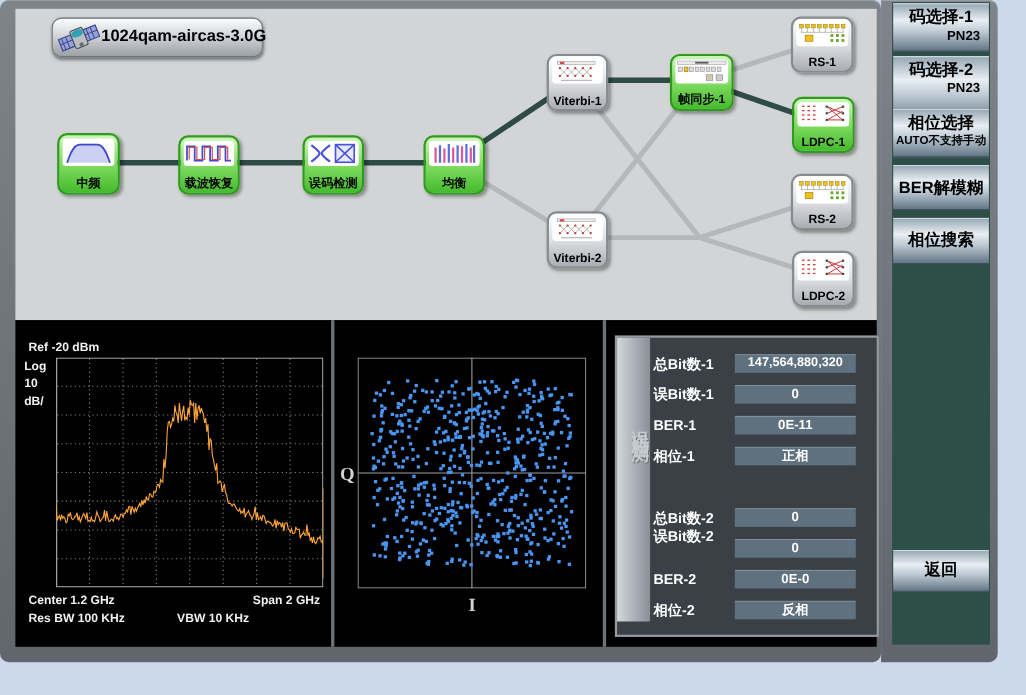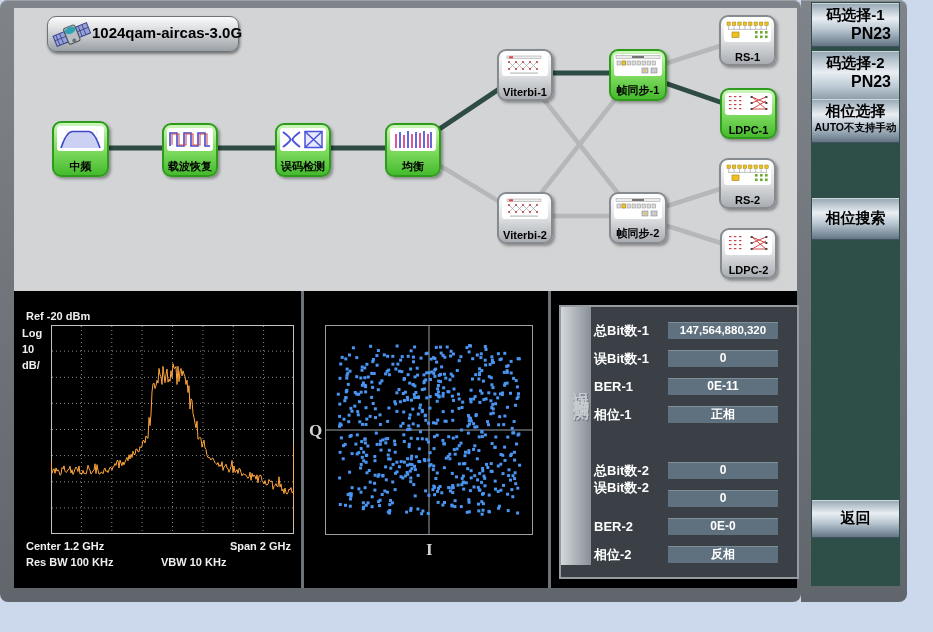--- a/index.html
+++ b/index.html
@@ -63,21 +63,21 @@
   .ber-box{position:absolute;left:117px;width:110px;height:17px;background:#5f707e;
     box-shadow:inset 0 1px 0 #7e8e9b;color:#fff;font-size:12px;font-weight:bold;
     text-align:center;line-height:17px;white-space:nowrap;}
   .ber-box.wide{font-size:11.5px;letter-spacing:0;}
 
   
   .sbtn{position:absolute;left:812px;width:87px;
     background:linear-gradient(#93a5b2 0%,#e9eef3 35%,#bac7d2 60%,#5e7181 100%);
     box-shadow:inset 0 1px 0 #cdd7de, inset 0 -1px 0 #41525e;color:#000;}
   .sbtn-title{text-align:center;font-size:15px;font-weight:bold;padding-top:3px;}
-  .sbtn-val{text-align:right;padding-right:8px;font-size:16px;font-weight:bold;}
+  .sbtn-val{text-align:right;padding-right:8px;font-size:12px;font-weight:bold;}
   .sbtn-val.sm{text-align:center;padding-right:0;font-size:10.5px;}
   .sbtn-center{text-align:center;font-size:15px;font-weight:bold;padding-top:11px;}
 </style>
 </head>
 <body>
 
 <div class="stage">
 
   <div class="main-frame"></div>
   <div class="diagram"></div>
@@ -299,43 +299,20 @@
             <circle cx="21" cy="15" r="1"></circle>
             <circle cx="28" cy="15" r="1"></circle>
             <circle cx="35" cy="15" r="1"></circle>
         </g>
         <rect x="8" y="18.5" width="28" height="1.2" fill="#bbb"></rect>
       </svg>
     </div>
     <div class="nlabel">Viterbi-2</div>
   </div>
 
-  <div class="node s" style="left:609px;top:192px;width:54px;height:48px">
-    <div class="nicon" style="height:22px">
-      <svg width="48" height="22" viewBox="0 0 48 22">
-        <rect x="2" y="1.5" width="44" height="3" fill="#ececec" stroke="#999" stroke-width="0.5"></rect>
-        <rect x="18" y="2.2" width="12" height="1.6" fill="#555"></rect>
-        <g fill="#ddd" stroke="#888" stroke-width="0.5">
-          <rect x="3" y="7" width="3.4" height="4"></rect>
-            <rect x="8" y="7" width="3.4" height="4"></rect>
-          <rect x="13" y="7" width="3.4" height="4"></rect>
-            <rect x="18" y="7" width="3.4" height="4"></rect>
-          <rect x="23" y="7" width="3.4" height="4"></rect>
-            <rect x="28" y="7" width="3.4" height="4"></rect>
-          <rect x="33" y="7" width="3.4" height="4"></rect>
-            <rect x="38" y="7" width="3.4" height="4"></rect>
-        </g>
-        <rect x="8" y="7" width="3.4" height="4" fill="#f0c030" stroke="#a08010" stroke-width="0.5"></rect>
-        <rect x="28" y="14" width="6" height="5" fill="#ccc" stroke="#777" stroke-width="0.5"></rect>
-        <rect x="37" y="14" width="6" height="5" fill="#ccc" stroke="#777" stroke-width="0.5"></rect>
-        <rect x="30" y="15.5" width="2" height="2" fill="#f0c030"></rect>
-      </svg>
-    </div>
-    <div class="nlabel">帧同步-2</div>
-  </div>
 
   <div class="node s" style="left:719px;top:158px;width:53px;height:47px">
     <div class="nicon" style="height:22px">
       <svg width="47" height="22" viewBox="0 0 47 22">
         <g fill="#f0c020" stroke="#a08010" stroke-width="0.5">
           <rect x="3" y="2" width="3.4" height="3.4"></rect>
             <rect x="8.4" y="2" width="3.4" height="3.4"></rect>
           <rect x="13.8" y="2" width="3.4" height="3.4"></rect>
             <rect x="19.2" y="2" width="3.4" height="3.4"></rect>
           <rect x="24.6" y="2" width="3.4" height="3.4"></rect>
@@ -1089,20 +1066,23 @@
     <div class="sbtn-val">PN23</div>
   </div>
   <div class="sbtn" style="top:51px;height:61px">
     <div class="sbtn-title">码选择-2</div>
     <div class="sbtn-val">PN23</div>
   </div>
   <div class="sbtn" style="top:99px;height:44px">
     <div class="sbtn-title">相位选择</div>
     <div class="sbtn-val sm">AUTO不支持手动</div>
   </div>
+  <div class="sbtn" style="top:150px;height:41px">
+    <div class="sbtn-center">BER解模糊</div>
+  </div>
   <div class="sbtn" style="top:198px;height:42px">
     <div class="sbtn-center">相位搜索</div>
   </div>
   <div class="sbtn" style="top:500px;height:38px">
     <div class="sbtn-center" style="padding-top:9px">返回</div>
   </div>
 
 </div>
 
 </body></html>

